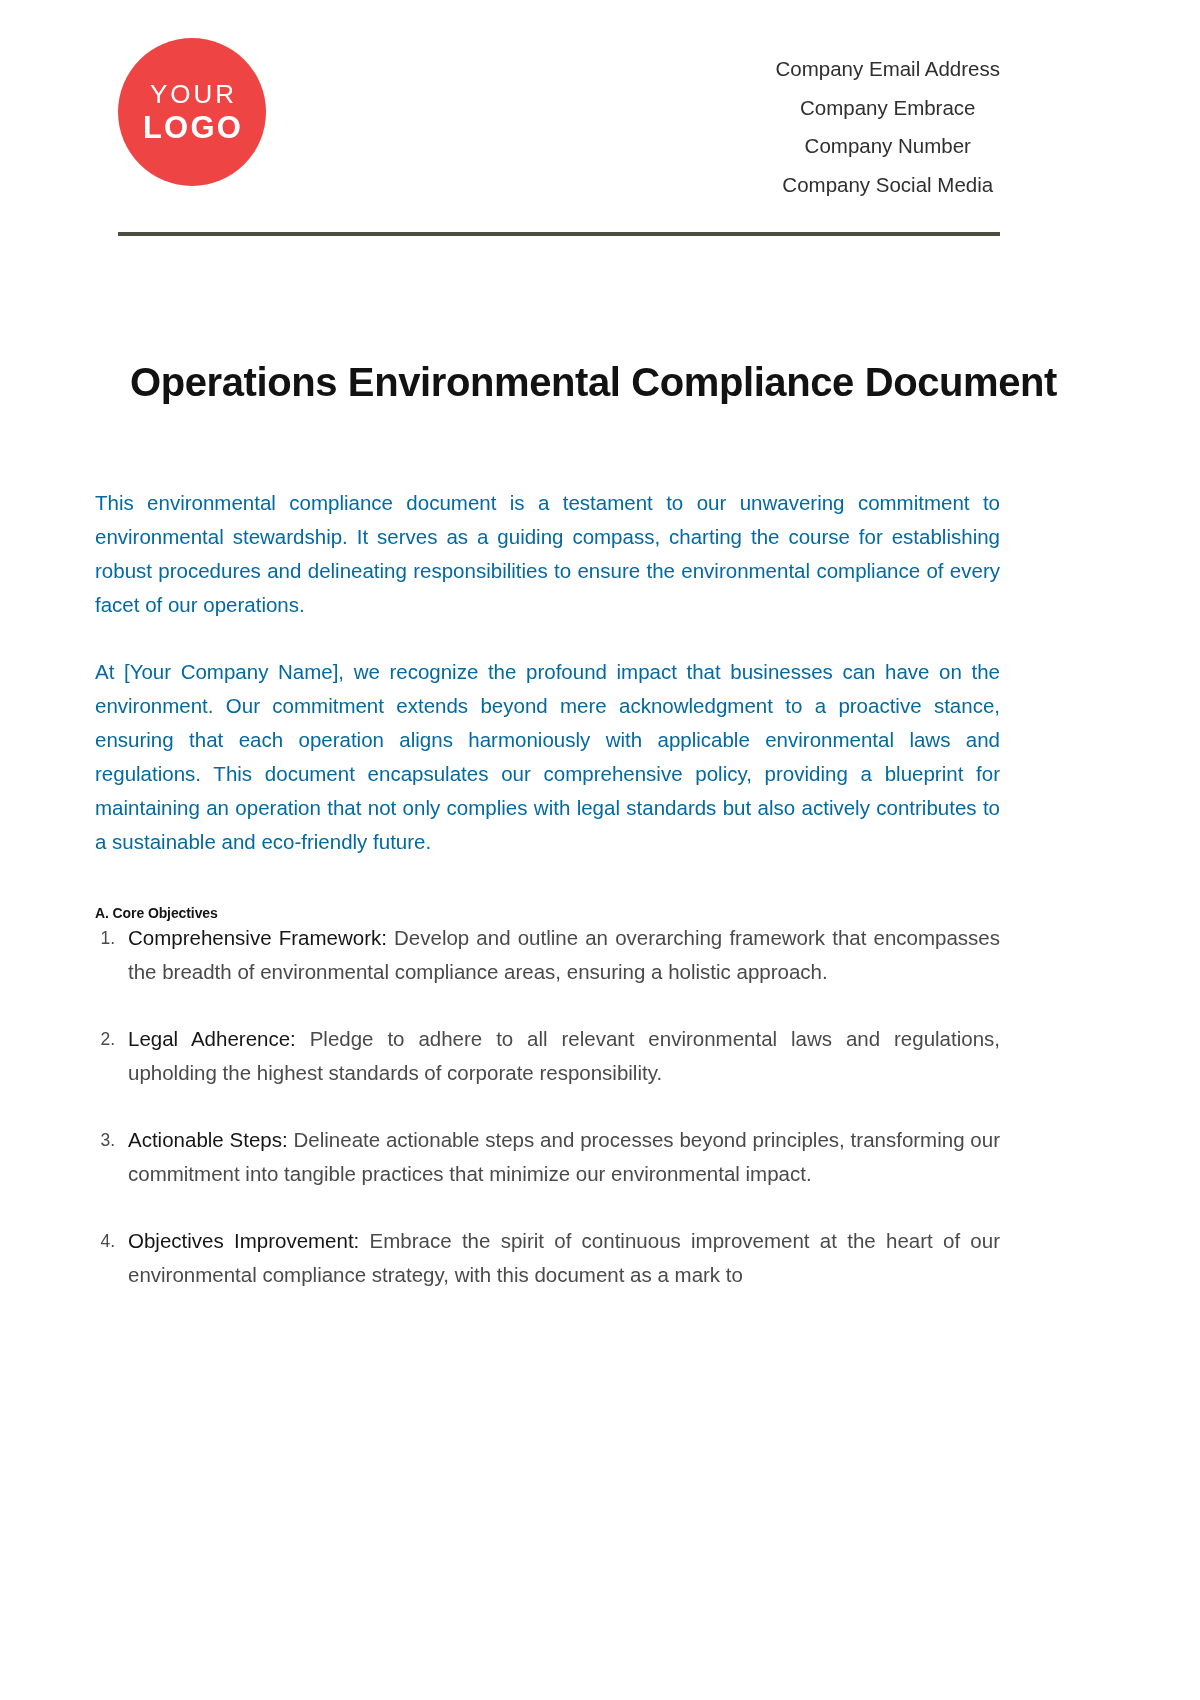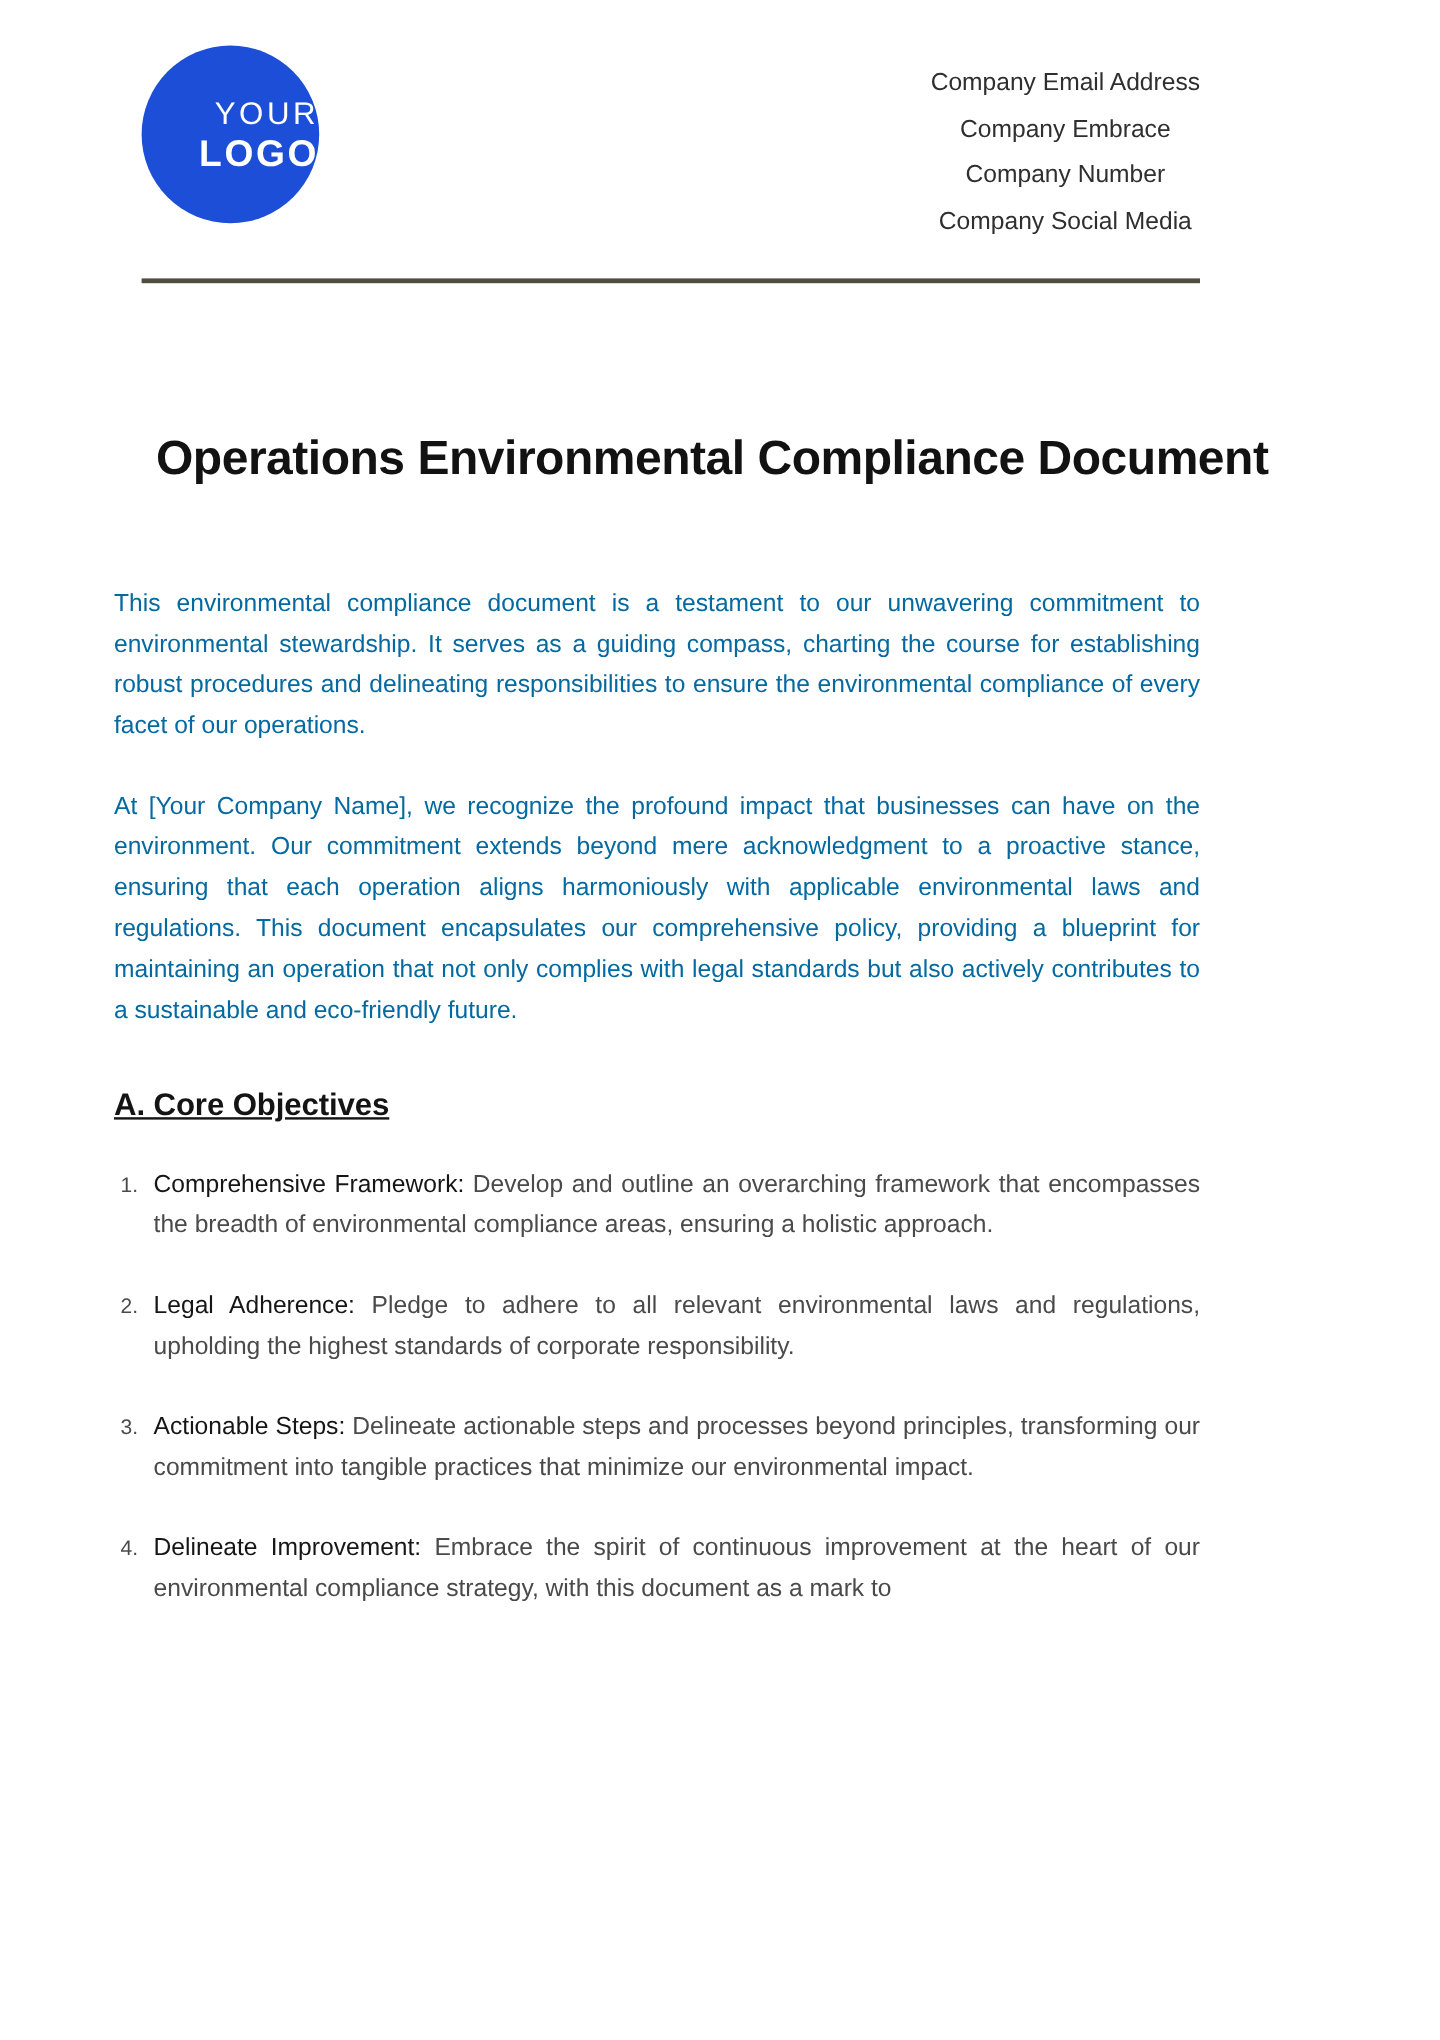--- a/index.html
+++ b/index.html
@@ -29,24 +29,24 @@
     display: flex;
     align-items: flex-start;
     justify-content: space-between;
     padding: 38px 200px 0 118px;
   }
 
   .logo-badge {
     width: 148px;
     height: 148px;
     border-radius: 50%;
-    background: #1d4ed8;
+    background: #ef4444;
     display: flex;
     flex-direction: column;
-    align-items: flex-end;
+    align-items: center;
     justify-content: center;
     flex: 0 0 auto;
     line-height: 1;
   }
 
   .logo-line-1 {
     color: #ffffff;
     font-size: 26px;
     font-weight: 300;
     letter-spacing: 3.0px;
@@ -98,27 +98,25 @@
 
   .section-heading {
     font-size: 28px;
     font-weight: 700;
     color: #141414;
     letter-spacing: -0.3px;
     margin-bottom: 28px;
   }
 
   .sub-heading {
-    font-size: 26px;
+    font-size: 14px;
     font-weight: 700;
     color: #141414;
     letter-spacing: -0.1px;
     margin-top: 46px;
-    margin-bottom: 34px;
-    text-decoration: underline;
   }
 
   p.body-text {
     font-size: 20.5px;
     line-height: 34px;
     color: #0369a1;
     text-align: justify;
     text-justify: inter-word;
     margin-bottom: 33px;
   }
@@ -196,19 +194,19 @@
       <li>
         <span class="term">Comprehensive Framework:</span><span> Develop and outline an overarching framework that encompasses the breadth of environmental compliance areas, ensuring a holistic approach.</span>
       </li>
       <li>
         <span class="term">Legal Adherence:</span><span> Pledge to adhere to all relevant environmental laws and regulations, upholding the highest standards of corporate responsibility.</span>
       </li>
       <li>
         <span class="term">Actionable Steps:</span><span> Delineate actionable steps and processes beyond principles, transforming our commitment into tangible practices that minimize our environmental impact.</span>
       </li>
       <li>
-        <span class="term">Delineate Improvement:</span><span> Embrace the spirit of continuous improvement at the heart of our environmental compliance strategy, with this document as a mark to</span>
+        <span class="term">Objectives Improvement:</span><span> Embrace the spirit of continuous improvement at the heart of our environmental compliance strategy, with this document as a mark to</span>
       </li>
     </ol>
 
   </div>
 
 </div>
 
 </body></html>

